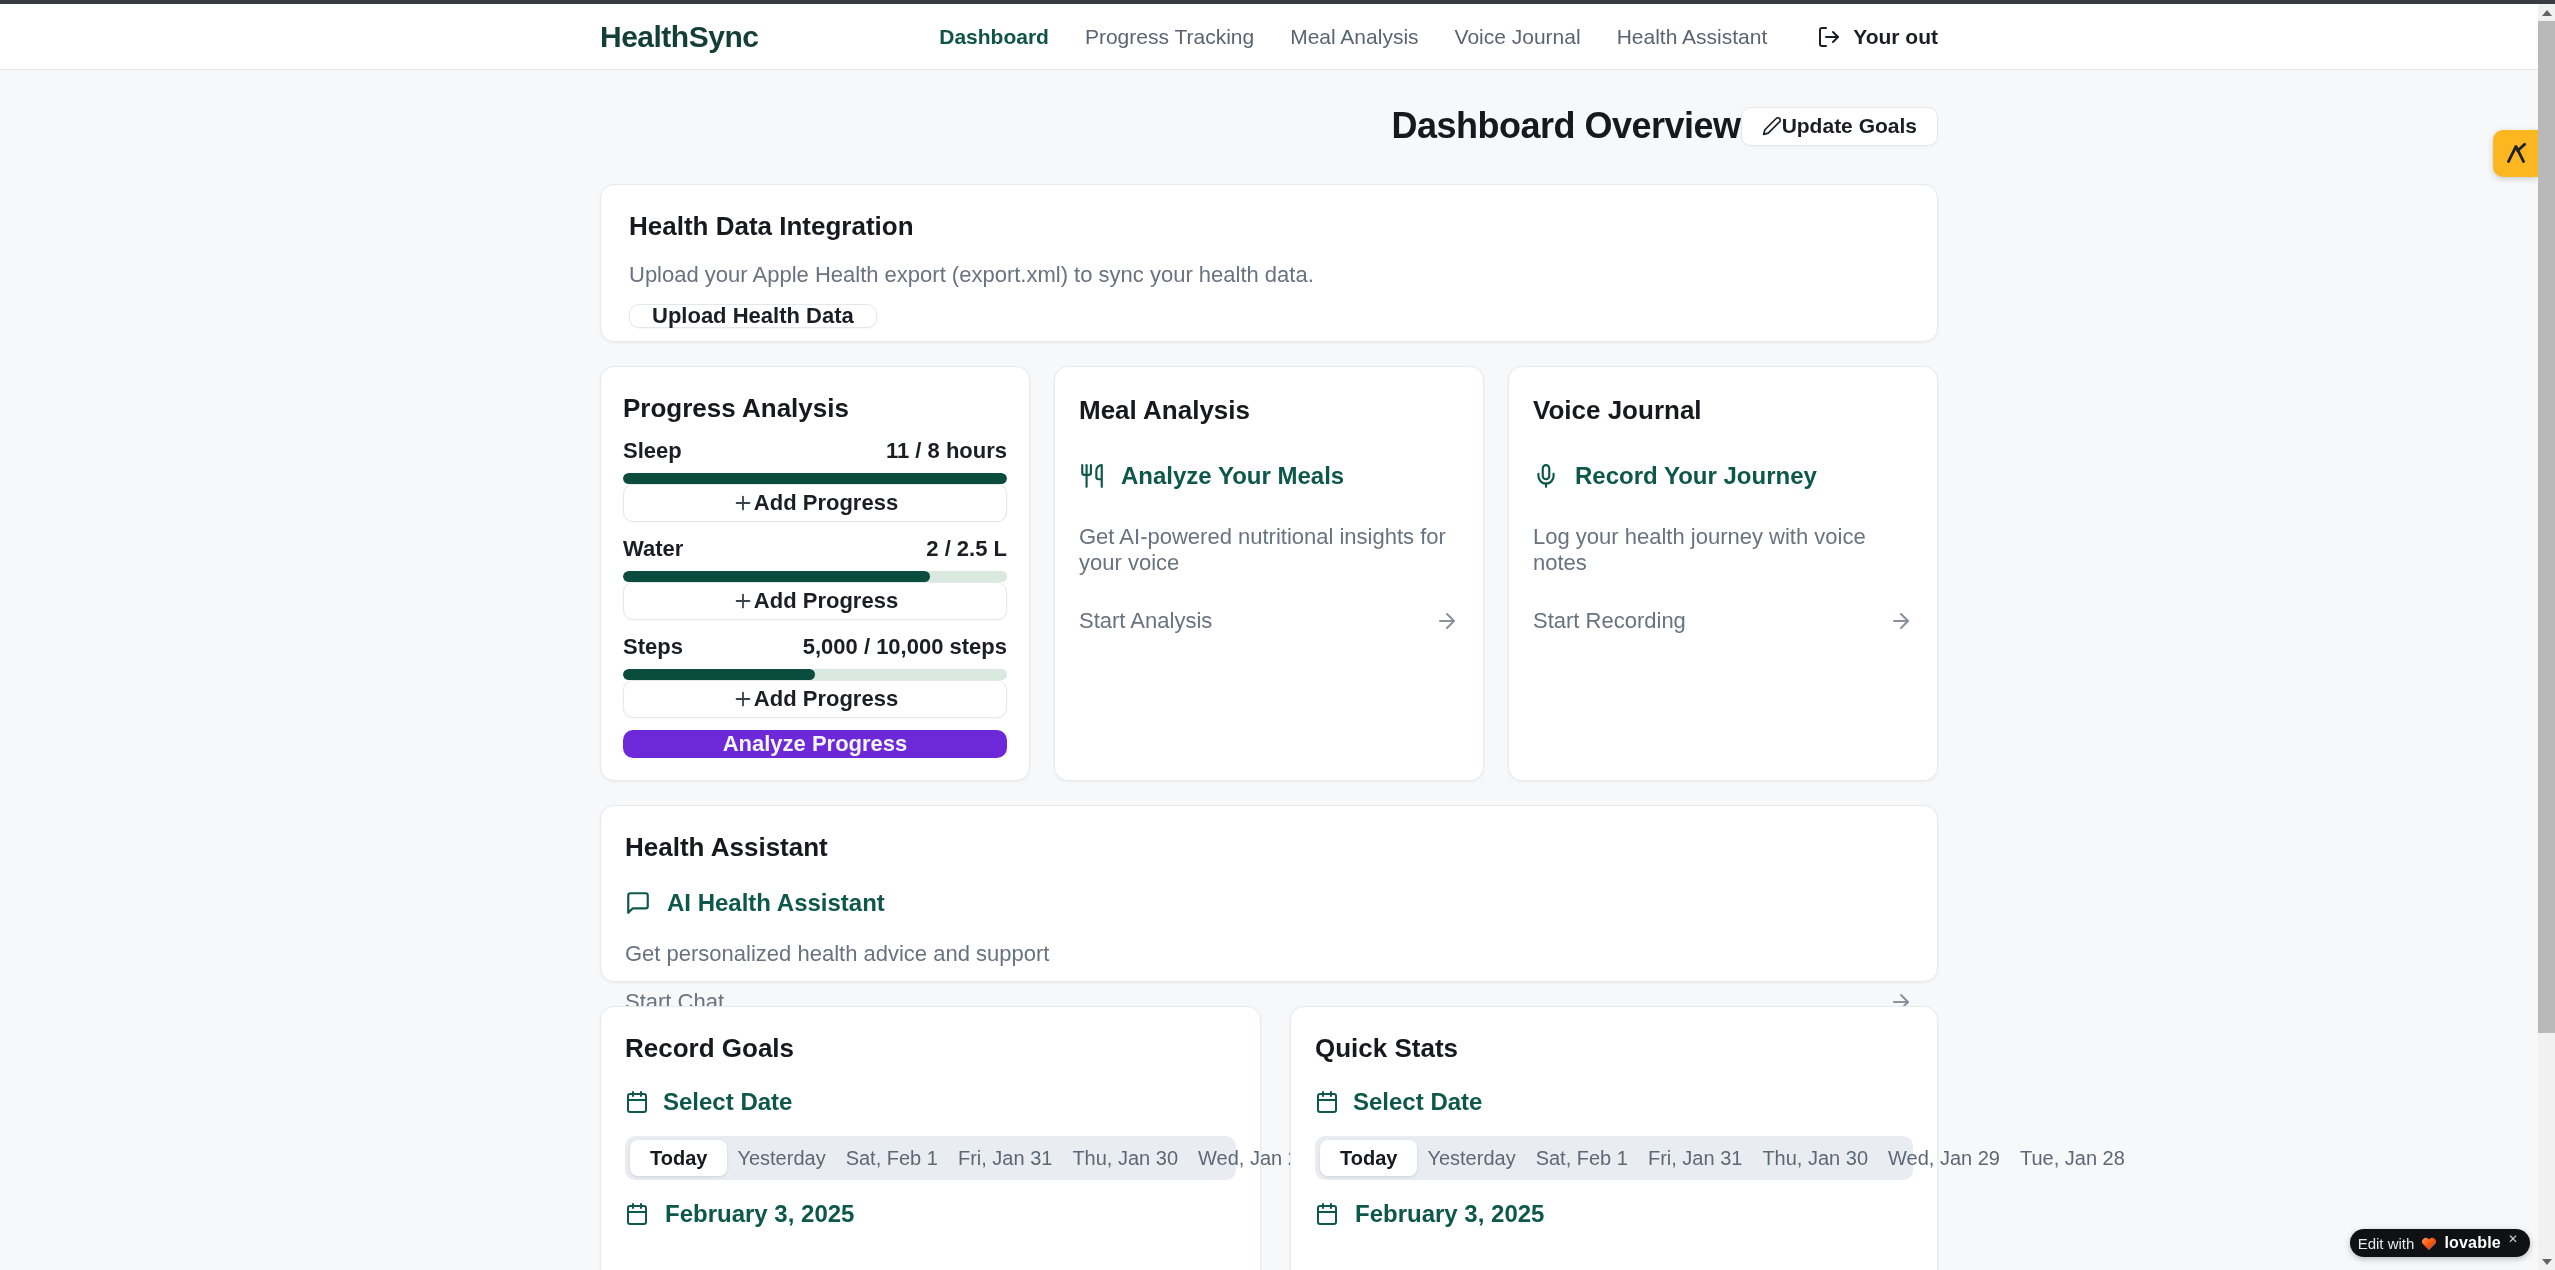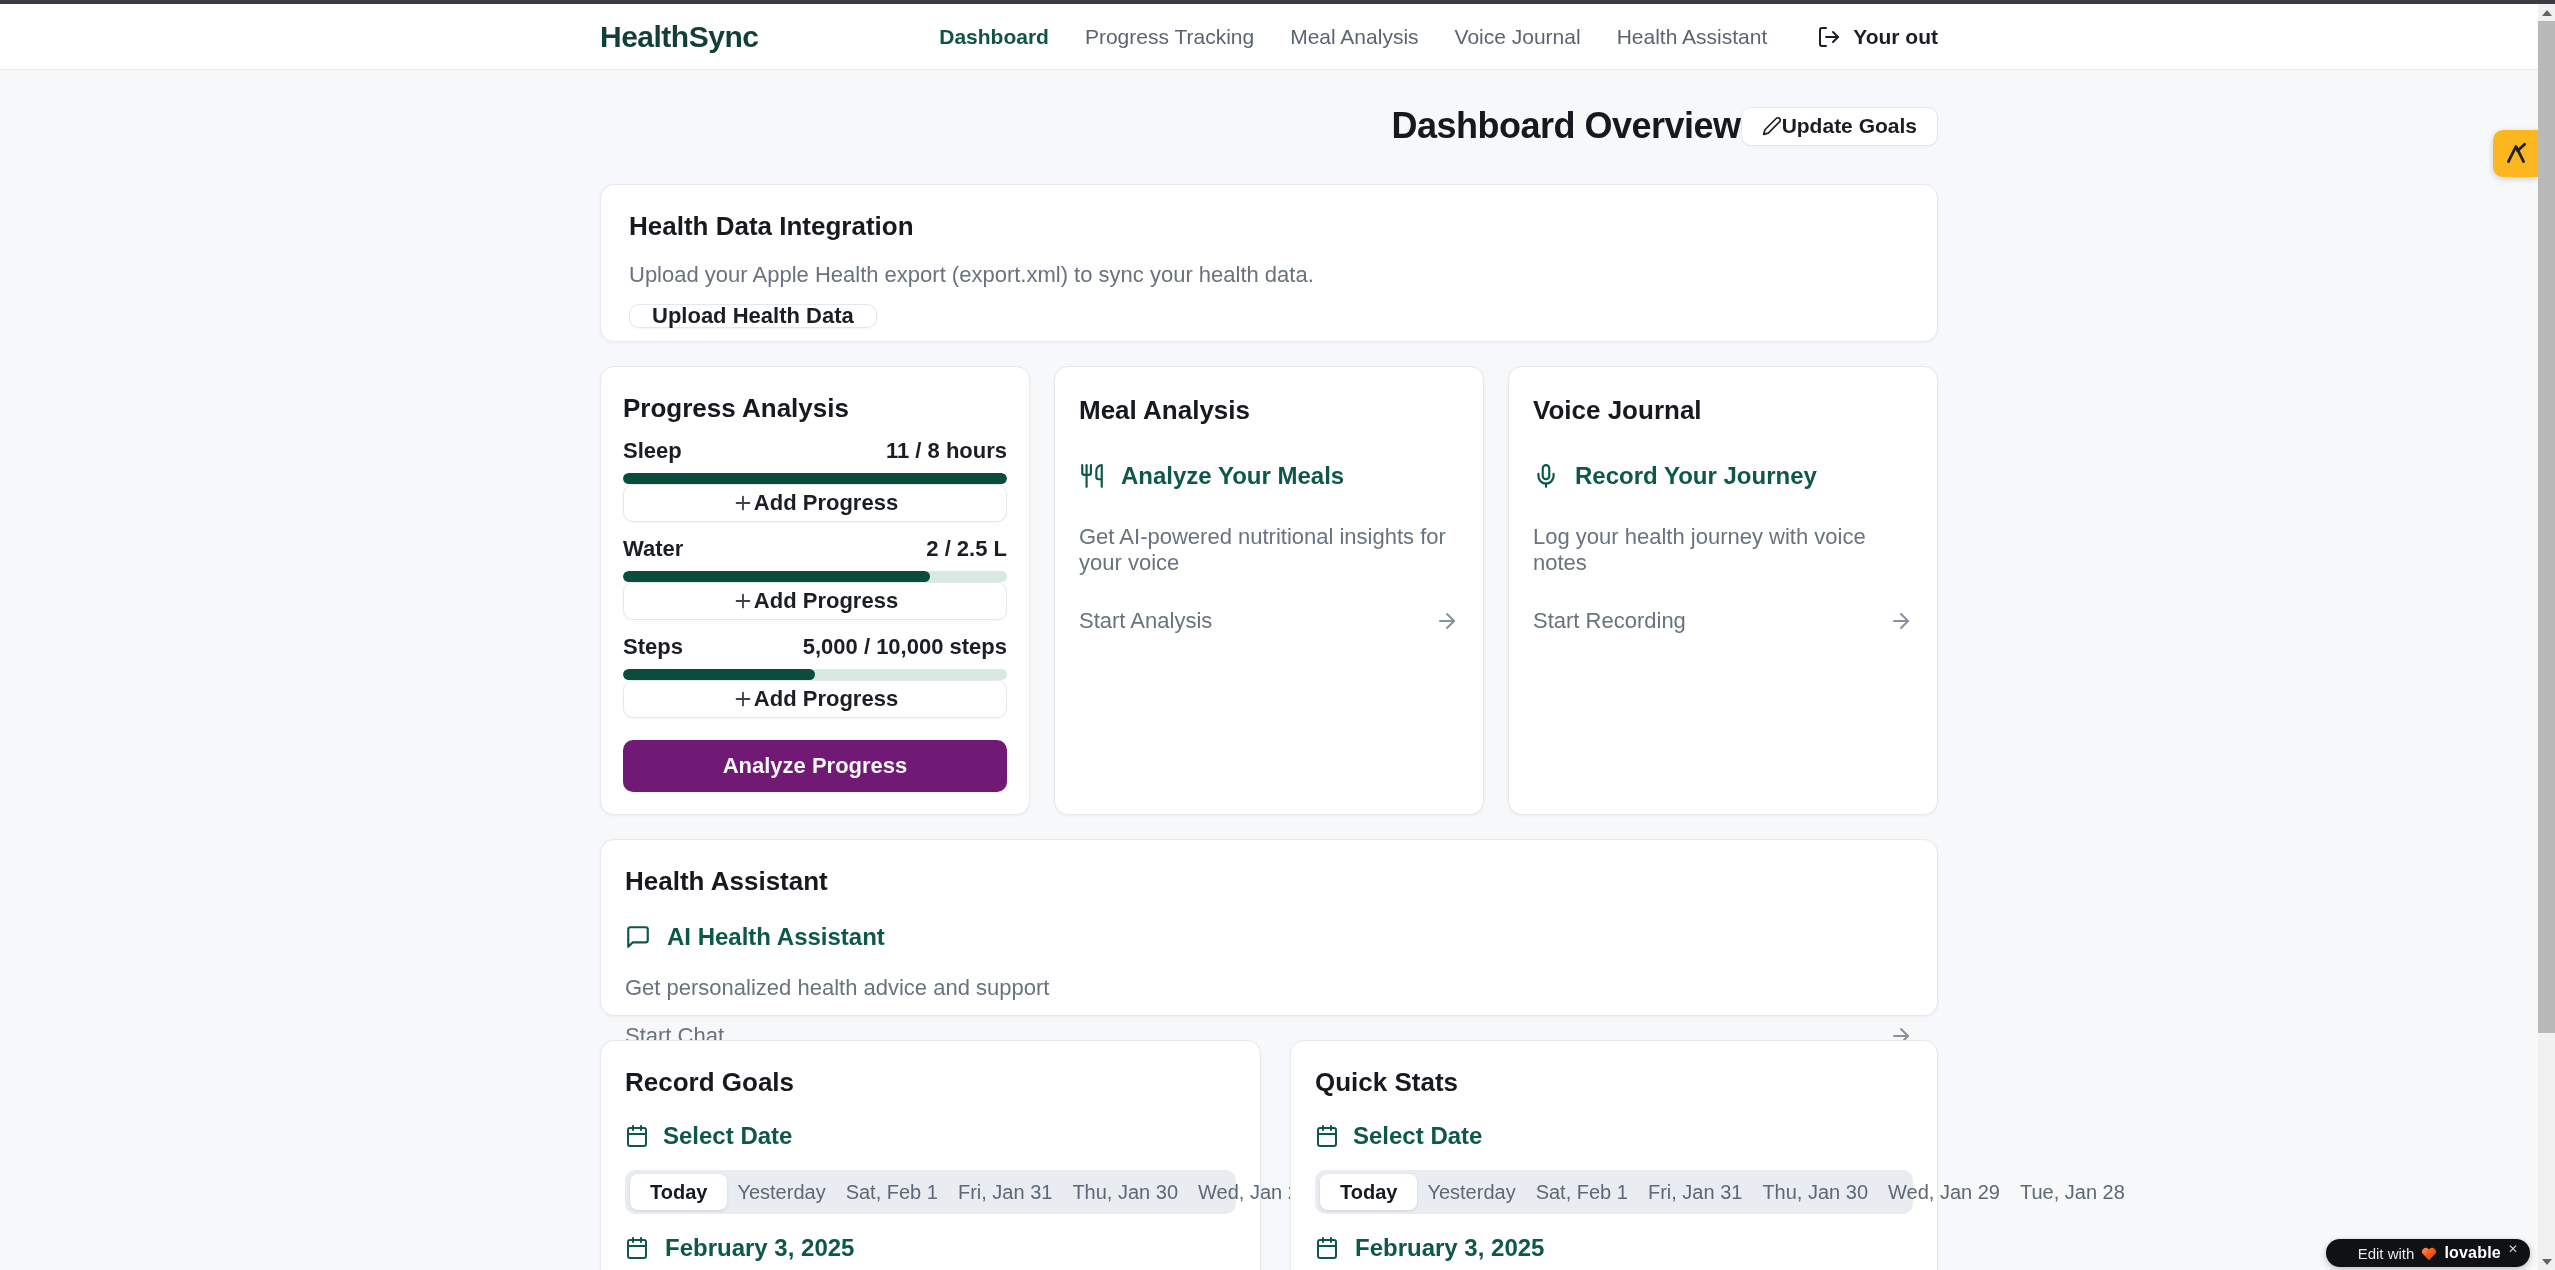--- a/index.html
+++ b/index.html
@@ -52,21 +52,21 @@
   .cards-row { margin-top:24px; display:grid; grid-template-columns:1fr 1fr 1fr; gap:24px; }
   .progress-card { padding:26px 22px 22px; }
   .metric { margin-top:14px; }
   .metric:first-of-type { margin-top:14px; }
   .metric-head { display:flex; justify-content:space-between; align-items:baseline; }
   .metric-label, .metric-value { font-size:22px; font-weight:bold; color:#1b1e24; }
   .bar { margin-top:9px; height:11px; border-radius:6px; background:#d9e9df; overflow:hidden; }
   .bar-fill { height:100%; border-radius:6px; background:#0a4c3d; }
   .add-btn { width:100%; height:38px; font-size:22px; }
   .plus { color:#3c424c; }
-  .analyze-btn { margin-top:22px; width:100%; height:52px; background:#701a75; border:none;
+  .analyze-btn { margin-top:12px; width:100%; height:28px; background:#6d28d9; border:none;
                  color:#f2f6f4; border-radius:10px; font-size:22px; font-weight:bold; cursor:pointer; }
 
   .feature-card { padding:28px 24px; }
   .feature-link { margin-top:36px; display:flex; align-items:center; gap:16px; color:#0d584a; cursor:pointer; }
   .feature-link span { font-size:24px; font-weight:bold; }
   .feature-desc { margin-top:34px; font-size:22px; }
   .feature-action { margin-top:32px; display:flex; align-items:center; justify-content:space-between; cursor:pointer; }
   .feature-action span { font-size:22px; color:#69727f; }
   .arrow { color:#8a919c; }
 
@@ -94,22 +94,22 @@
   .scroll-btn.up { top:0; }
   .scroll-btn.down { bottom:0; }
   .tri-up { width:0; height:0; border-left:5px solid transparent; border-right:5px solid transparent; border-bottom:6px solid #636363; }
   .tri-down { width:0; height:0; border-left:5px solid transparent; border-right:5px solid transparent; border-top:6px solid #636363; }
   .scroll-thumb { position:absolute; left:0; top:17px; width:17px; height:1012px; background:#b9b9b9; cursor:pointer; }
 
   .lovable-tab { position:absolute; right:17px; top:130px; width:45px; height:47px;
                  background:#fcb61f; border-radius:10px 0 0 10px; z-index:50;
                  display:flex; align-items:center; justify-content:center; cursor:pointer;
                  box-shadow:0 2px 6px rgba(0,0,0,.18); }
-  .lovable-badge { position:absolute; right:25px; bottom:3px; height:28px; background:#101114;
-                   border-radius:14px; display:flex; align-items:center; gap:7px; padding:0 12px 0 32px;
+  .lovable-badge { position:absolute; right:25px; bottom:13px; height:28px; background:#101114;
+                   border-radius:14px; display:flex; align-items:center; gap:7px; padding:0 12px 0 8px;
                    z-index:50; cursor:pointer; box-shadow:0 2px 6px rgba(0,0,0,.25); }
   .lovable-badge .prefix { color:#e8e8ea; font-size:15px; }
   .lovable-badge .brand2 { color:#ffffff; font-size:16px; font-weight:bold; letter-spacing:.2px; }
   .badge-close { color:#cfcfd4; font-size:12px; align-self:flex-start; margin-top:3px; cursor:pointer; }
 </style>
 </head>
 <body>
 
 <div class="top-strip"></div>
 

